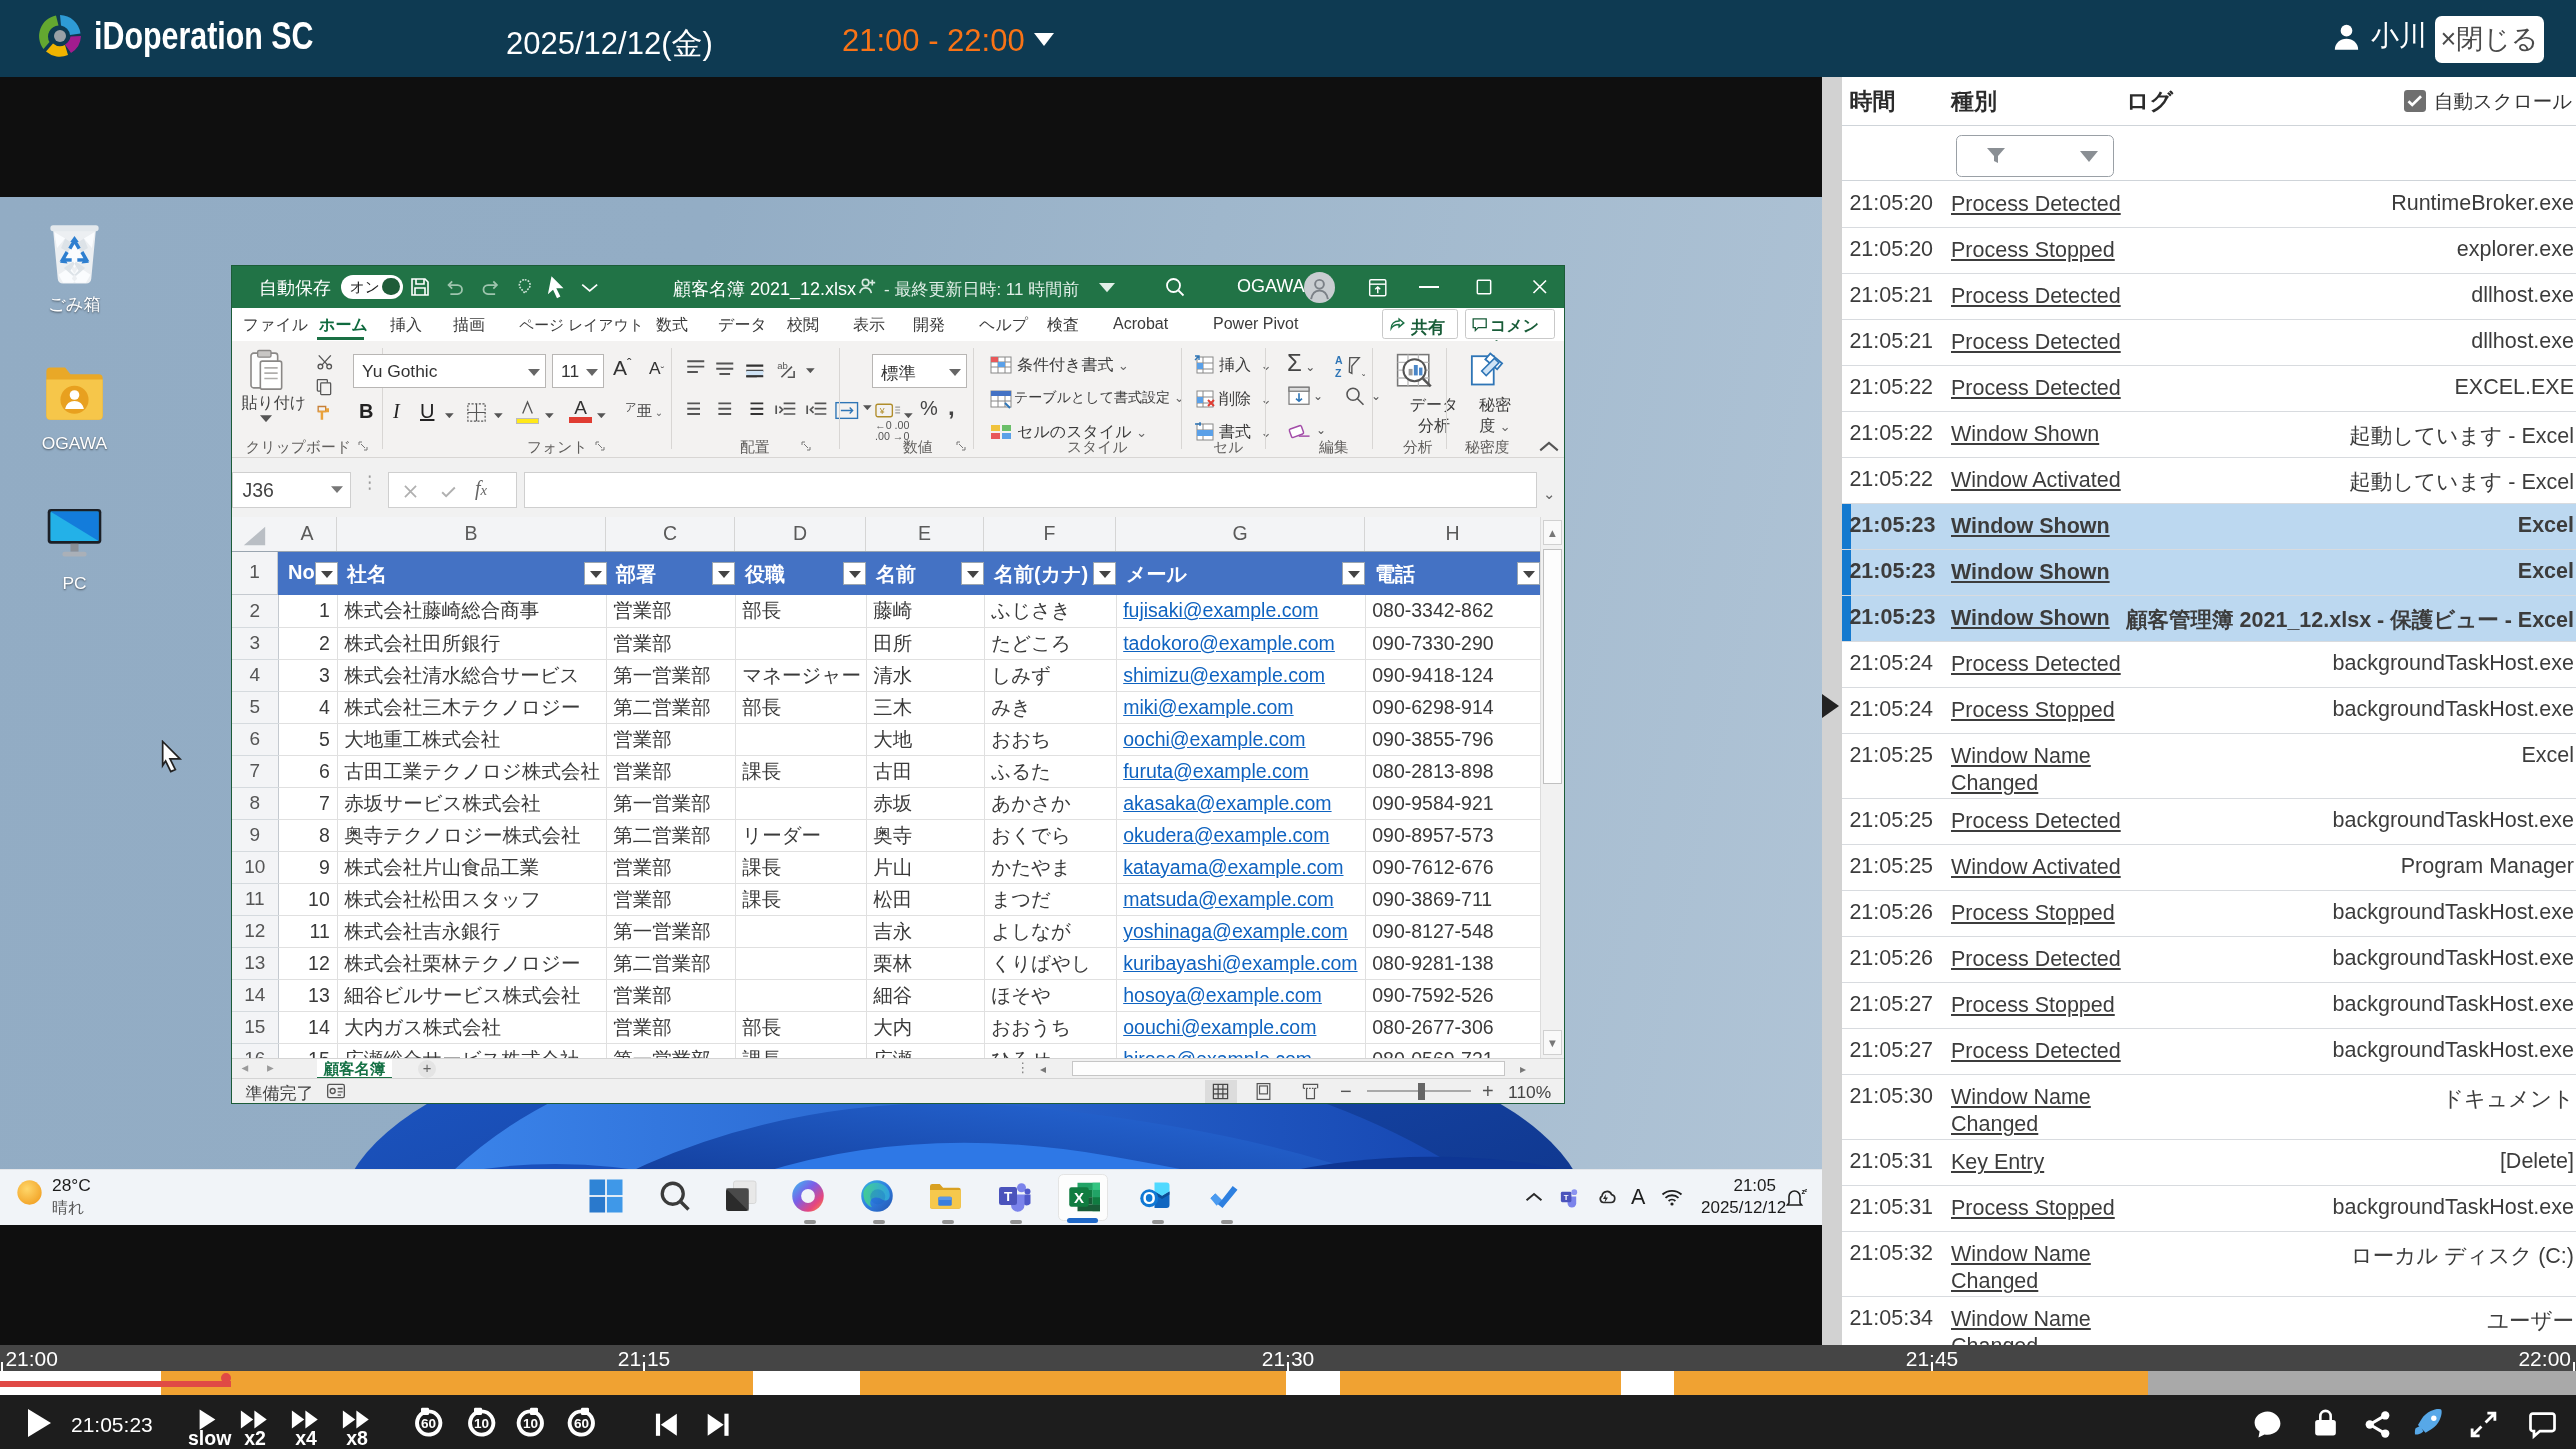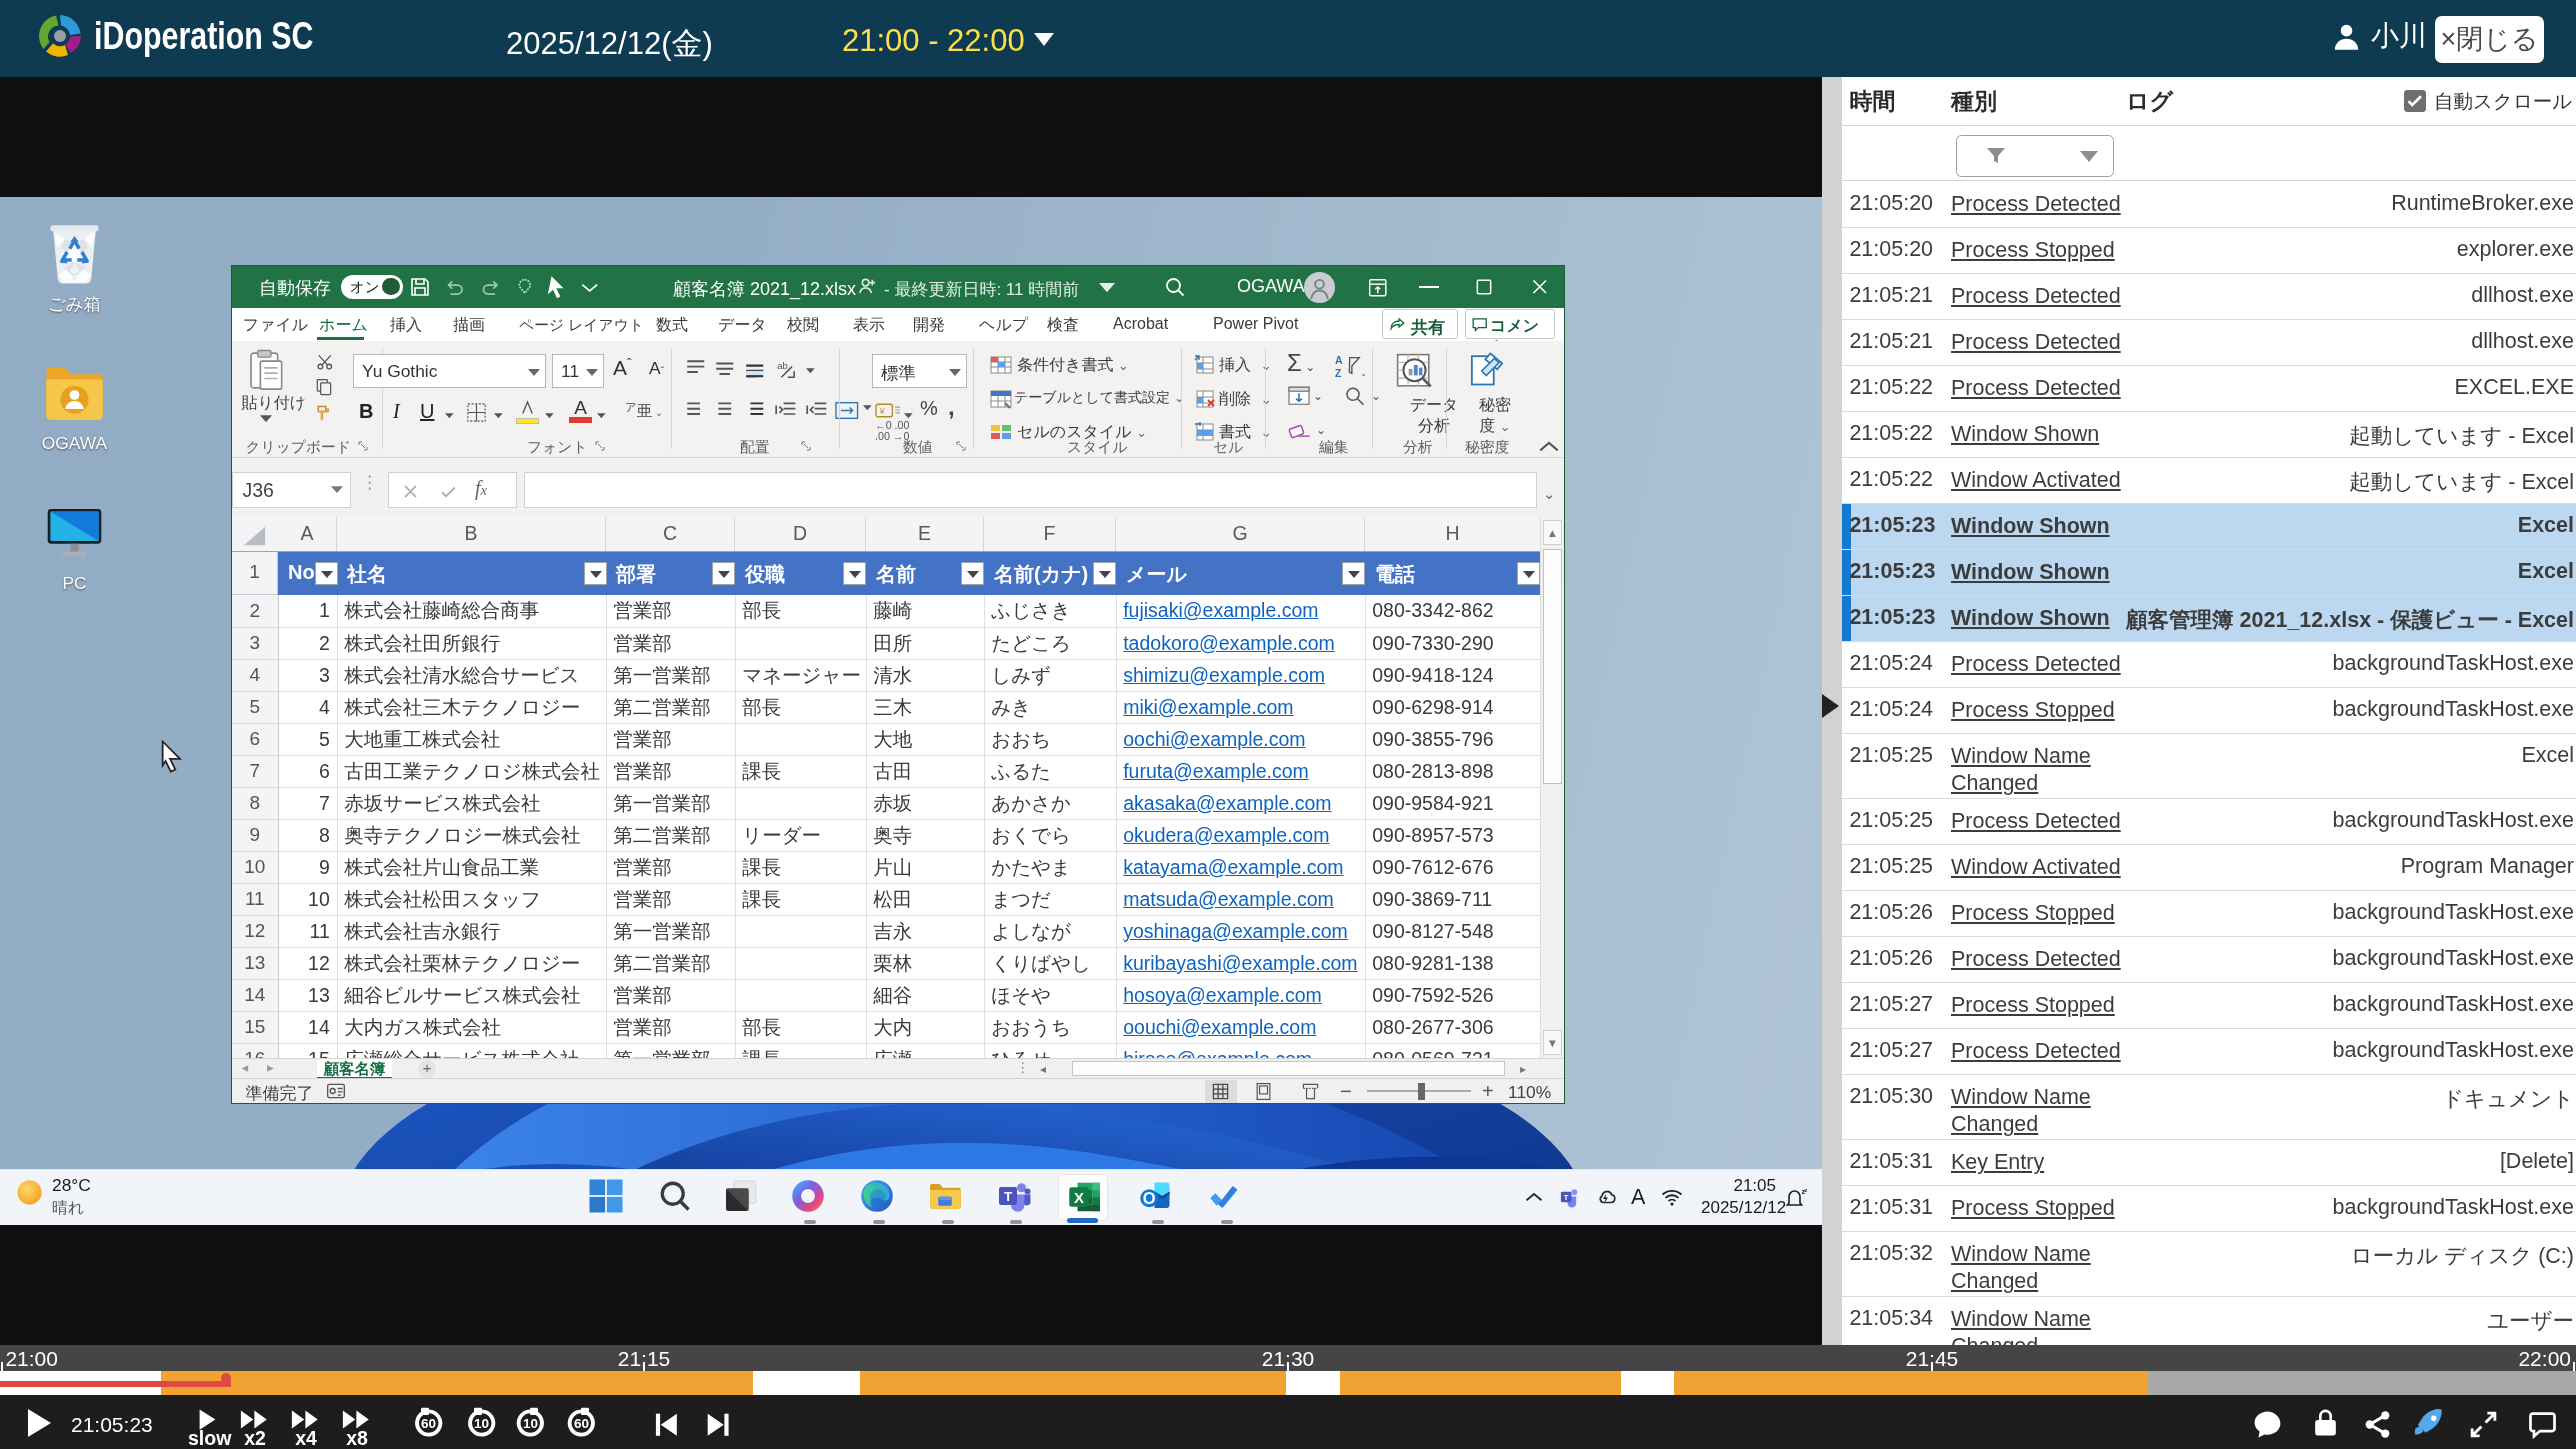--- a/index.html
+++ b/index.html
@@ -6,21 +6,21 @@
 html,body { width:2576px; height:1449px; overflow:hidden; background:#0f0f0f;
   font-family:"Liberation Sans", sans-serif; }
 #stage { position:relative; width:2576px; height:1449px; }
 .abs { position:absolute; }
 
 
 #topbar { left:0; top:0; width:2576px; height:77px; background:#0e3a52; }
 #logo { left:35px; top:11.4px; width:50px; height:50px; }
 #brand { left:94px; top:14.8px; color:#fff; font-size:38px; font-weight:bold; letter-spacing:0px; transform:scaleX(0.8); transform-origin:left center; white-space:nowrap; }
 #hdr-date { left:506px; top:23px; color:#fff; font-size:31px; }
-#hdr-time { left:842px; top:23px; color:#fde047; font-size:31px; }
+#hdr-time { left:842px; top:23px; color:#f97316; font-size:31px; }
 #hdr-time .caret { display:inline-block; margin-left:9.4px; vertical-align:5.4px;
   width:0; height:0; border-left:10.7px solid transparent; border-right:10.7px solid transparent; border-top:13.4px solid #fff;}
 #hdr-user { left:2371px; top:17.4px; width:81px; height:47px; color:#fff; font-size:28px; }
 #btn-close { left:2435px; top:16px; width:109px; height:47px; background:#fff; border-radius:6.7px;
   color:#4a4a4a; font-size:27px; text-align:center; line-height:46px;}
 
 
 #video { left:0; top:77px; width:1822px; height:1268px; background:#0f0f0f; overflow:hidden;}
 #desktop { left:0; top:120px; width:1822px; height:1028px; overflow:hidden;
   background:linear-gradient(102deg,#92acc4 0%,#93adc5 35%,#9fb7cc 60%,#b0c4d6 100%); }
@@ -222,21 +222,21 @@
         <div class="abs" style="left:1187px;top:20px;width:20px;height:2px;background:#fff;"></div>
         <svg class="abs" style="left:1242px;top:10.7px;" width="20" height="20" viewBox="0 0 24 24" fill="none" stroke="#fff" stroke-width="1.8">
             <rect x="4" y="4" width="16" height="16" rx="1"></rect>
           </svg>
         <svg class="abs" style="left:1297px;top:10px;" width="21.5" height="21.5" viewBox="0 0 24 24" stroke="#fff" stroke-width="1.8">
             <path d="M5 5l14 14M19 5L5 19"></path>
           </svg>
 
         <div class="abs" style="left:0;top:42px;width:100%;height:33px;background:#fff;">
           <div class="mtab" style="left:10.7px;">ファイル</div>
-          <div class="mtab" style="left:87px;color:#0f6a3e;font-weight:normal;text-align:center;">ホーム</div>
+          <div class="mtab" style="left:87px;color:#0f6a3e;font-weight:bold;text-align:center;">ホーム</div>
           <div class="abs" style="left:85px;top:29px;width:47px;height:2.7px;background:#1a7044;"></div>
           <div class="mtab" style="left:158px;">挿入</div>
           <div class="mtab" style="left:221px;">描画</div>
           <div class="mtab" style="left:287px;font-size:14.8px;top:8px;">ページ レイアウト</div>
           <div class="mtab" style="left:424px;">数式</div>
           <div class="mtab" style="left:486px;">データ</div>
           <div class="mtab" style="left:555px;">校閲</div>
           <div class="mtab" style="left:621px;">表示</div>
           <div class="mtab" style="left:681px;">開発</div>
           <div class="mtab" style="left:747px;">ヘルプ</div>

